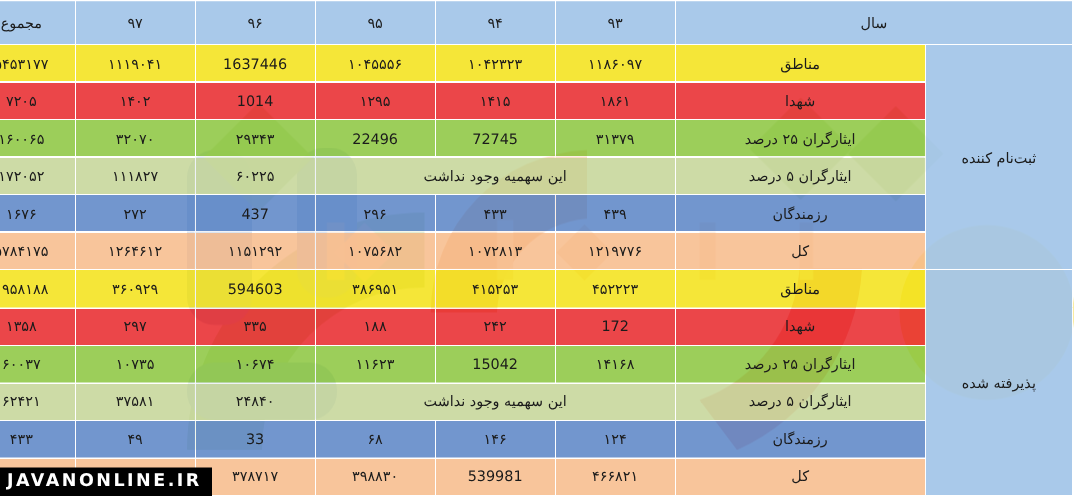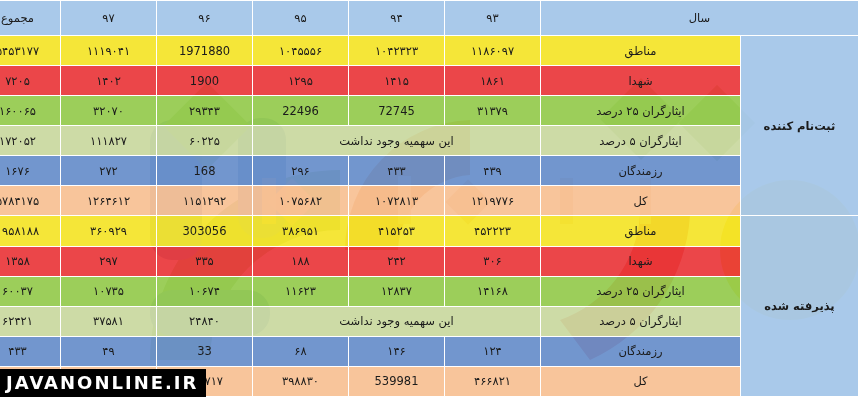--- a/index.html
+++ b/index.html
@@ -44,21 +44,21 @@
     font-size: 11.5px;
     color: #1b1b1b;
     padding: 0 2px;
     white-space: nowrap;
     overflow: hidden;
     position: relative;
   }
 
   
   td.c-head   { background: rgba(163,197,232,0.93); font-size: 12px; }
-  td.c-group  { background: rgba(163,197,232,0.93); font-size: 12px; font-weight: bold; }
+  td.c-group  { background: rgba(163,197,232,0.93); font-size: 12px; }
   td.c-yellow { background: rgba(243,226,23,0.86); }
   td.c-red    { background: rgba(231,34,38,0.84); }
   td.c-green  { background: rgba(140,198,63,0.86); }
   td.c-olive  { background: rgba(198,214,154,0.88); }
   td.c-blue   { background: rgba(91,133,198,0.86); }
   td.c-peach  { background: rgba(247,187,137,0.85); }
 
   td.label { font-size: 11.5px; }
 
   .col-year    { width: 200px; }
@@ -73,21 +73,21 @@
   
   #badge {
     position: absolute;
     z-index: 5;
     left: 0;
     bottom: 0;
     background: #000000;
     color: #ffffff;
     font-family: "DejaVu Sans", "Liberation Sans", sans-serif;
     font-weight: bold;
-    font-size: 18px;
+    font-size: 14px;
     letter-spacing: 2px;
     padding: 4px 8px 4px 6px;
     direction: ltr;
     line-height: 1.1;
   }
 </style>
 </head>
 <body>
 
 <div id="stage">
@@ -144,30 +144,30 @@
           <td class="c-head">۹۶</td>
           <td class="c-head">۹۷</td>
           <td class="c-head">مجموع</td>
         </tr>
         <tr class="r-body">
           <td class="c-group" rowspan="6">ثبت‌نام کننده</td>
           <td class="c-yellow label">مناطق</td>
           <td class="c-yellow">۱۱۸۶۰۹۷</td>
           <td class="c-yellow">۱۰۴۲۳۲۳</td>
           <td class="c-yellow">۱۰۴۵۵۵۶</td>
-          <td class="c-yellow">1971880</td>
+          <td class="c-yellow">1637446</td>
           <td class="c-yellow">۱۱۱۹۰۴۱</td>
           <td class="c-yellow">۵۴۵۳۱۷۷</td>
         </tr>
         <tr class="r-body">
           <td class="c-red label">شهدا</td>
           <td class="c-red">۱۸۶۱</td>
           <td class="c-red">۱۴۱۵</td>
           <td class="c-red">۱۲۹۵</td>
-          <td class="c-red">1900</td>
+          <td class="c-red">1014</td>
           <td class="c-red">۱۴۰۲</td>
           <td class="c-red">۷۲۰۵</td>
         </tr>
         <tr class="r-body">
           <td class="c-green label">ایثارگران ۲۵ درصد</td>
           <td class="c-green">۳۱۳۷۹</td>
           <td class="c-green">72745</td>
           <td class="c-green">22496</td>
           <td class="c-green">۲۹۳۴۳</td>
           <td class="c-green">۳۲۰۷۰</td>
@@ -178,56 +178,56 @@
           <td class="c-olive" colspan="3">این سهمیه وجود نداشت</td>
           <td class="c-olive">۶۰۲۲۵</td>
           <td class="c-olive">۱۱۱۸۲۷</td>
           <td class="c-olive">۱۷۲۰۵۲</td>
         </tr>
         <tr class="r-body">
           <td class="c-blue label">رزمندگان</td>
           <td class="c-blue">۴۳۹</td>
           <td class="c-blue">۴۳۳</td>
           <td class="c-blue">۲۹۶</td>
-          <td class="c-blue">168</td>
+          <td class="c-blue">437</td>
           <td class="c-blue">۲۷۲</td>
           <td class="c-blue">۱۶۷۶</td>
         </tr>
         <tr class="r-body">
           <td class="c-peach label">کل</td>
           <td class="c-peach">۱۲۱۹۷۷۶</td>
           <td class="c-peach">۱۰۷۲۸۱۳</td>
           <td class="c-peach">۱۰۷۵۶۸۲</td>
           <td class="c-peach">۱۱۵۱۲۹۲</td>
           <td class="c-peach">۱۲۶۴۶۱۲</td>
           <td class="c-peach">۵۷۸۴۱۷۵</td>
         </tr>
         <tr class="r-body">
           <td class="c-group" rowspan="6">پذیرفته شده</td>
           <td class="c-yellow label">مناطق</td>
           <td class="c-yellow">۴۵۲۲۲۳</td>
           <td class="c-yellow">۴۱۵۲۵۳</td>
           <td class="c-yellow">۳۸۶۹۵۱</td>
-          <td class="c-yellow">303056</td>
+          <td class="c-yellow">594603</td>
           <td class="c-yellow">۳۶۰۹۲۹</td>
           <td class="c-yellow">۱۹۵۸۱۸۸</td>
         </tr>
         <tr class="r-body">
           <td class="c-red label">شهدا</td>
-          <td class="c-red">۳۰۶</td>
+          <td class="c-red">172</td>
           <td class="c-red">۲۴۲</td>
           <td class="c-red">۱۸۸</td>
           <td class="c-red">۳۳۵</td>
           <td class="c-red">۲۹۷</td>
           <td class="c-red">۱۳۵۸</td>
         </tr>
         <tr class="r-body">
           <td class="c-green label">ایثارگران ۲۵ درصد</td>
           <td class="c-green">۱۴۱۶۸</td>
-          <td class="c-green">۱۲۸۳۷</td>
+          <td class="c-green">15042</td>
           <td class="c-green">۱۱۶۲۳</td>
           <td class="c-green">۱۰۶۷۴</td>
           <td class="c-green">۱۰۷۳۵</td>
           <td class="c-green">۶۰۰۳۷</td>
         </tr>
         <tr class="r-body">
           <td class="c-olive label">ایثارگران ۵ درصد</td>
           <td class="c-olive" colspan="3">این سهمیه وجود نداشت</td>
           <td class="c-olive">۲۴۸۴۰</td>
           <td class="c-olive">۳۷۵۸۱</td>

